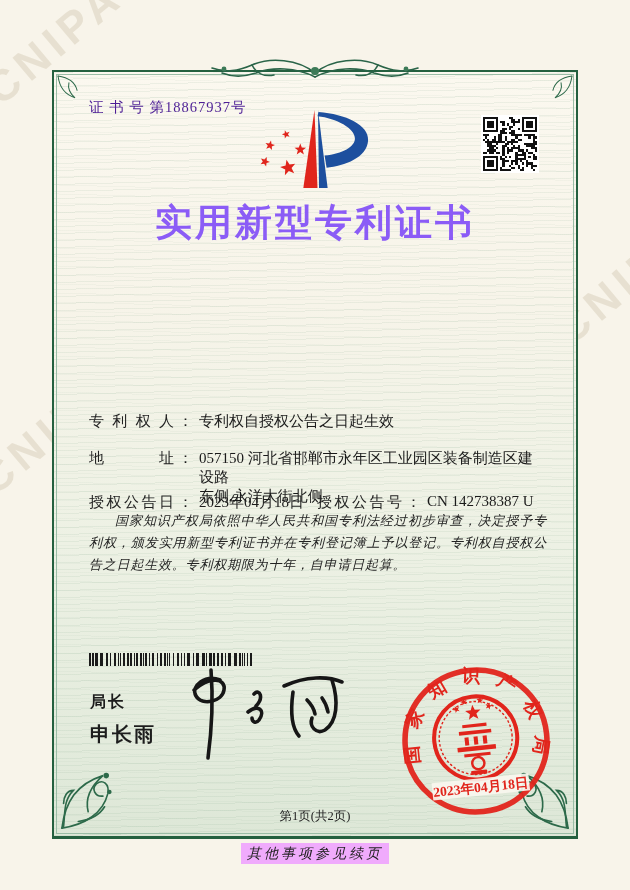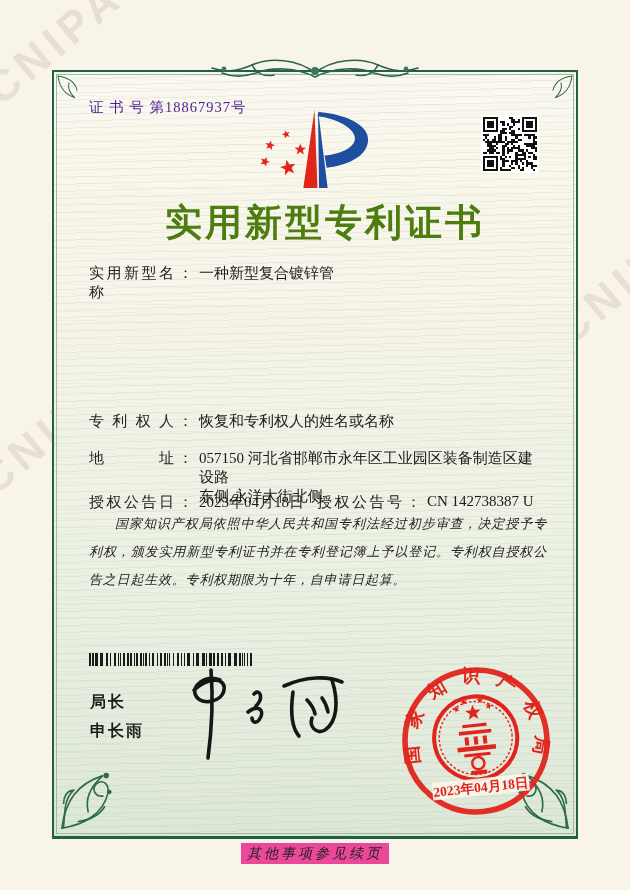--- a/index.html
+++ b/index.html
@@ -37,47 +37,47 @@
   .frame-inner{
     position:absolute; inset:2px; border:1px solid #9abda6; pointer-events:none;
   }
   .ornament{ position:absolute; pointer-events:none; }
   
   .cert-no{ position:absolute; left:35px; top:26px; font-size:14.5px; letter-spacing:1px; color:#4c1d95; }
   .logo{ position:absolute; left:204px; top:33px; width:118px; height:86px; }
   .qr{ position:absolute; left:427px; top:43px; width:54px; height:54px; background:#fff; padding:2px; }
   .title{
     position:absolute; left:0; top:126px; width:100%; text-align:center;
-    font-size:37px; font-weight:700; letter-spacing:3px; color:#4d7c0f;margin-left:10px;
+    font-size:37px; font-weight:700; letter-spacing:3px; color:#8b5cf6;
   }
   .row{ position:absolute; left:35px; width:456px; font-size:15px; }
   .row .lbl{ display:inline-block; width:85px; text-align:justify; text-align-last:justify; vertical-align:top; color:#222; }
   .row .colon{ display:inline-block; margin:0 6px 0 4px; vertical-align:top; }
   .row .val{ display:inline-block; vertical-align:top; white-space:pre-line; max-width:340px; color:#1a1a1a; }
   .grp2{ position:absolute; left:228px; top:0; white-space:nowrap; }
   .grp2 .lbl{ width:85px; }
   .para{
-    position:absolute; left:35px; width:458px; font-size:13px; line-height:28px;
+    position:absolute; left:35px; width:458px; font-size:13px; line-height:22px;
     text-indent:2em; text-align:justify; letter-spacing:0.8px; color:#222;
     font-style:italic;
   }
   .barcode{ position:absolute; left:35px; top:581px; width:168px; height:13px; display:flex; align-items:stretch; }
   .barcode .bar{ background:#1b1b1b; }
   .sig-title{ position:absolute; left:36px; top:620px; font-size:16px; font-weight:600;
               font-family:"Liberation Sans","DejaVu Sans",sans-serif; letter-spacing:2px; color:#1d1d1d;}
-  .sig-name{ position:absolute; left:36px; top:649px; font-size:16px; font-weight:600;
+  .sig-name{ position:absolute; left:36px; top:649px; font-size:20px; font-weight:600;
              font-family:"Liberation Sans","DejaVu Sans",sans-serif; letter-spacing:2px; color:#1d1d1d;}
   .signature{ position:absolute; left:112px; top:592px; width:190px; height:100px; }
   .seal{ position:absolute; left:346px; top:590px; width:152px; height:158px; transform:rotate(-6deg); }
   .page-num{ position:absolute; left:0; top:736px; width:100%; text-align:center; font-size:12.5px; color:#222; }
   .footer-note{
     position:absolute; left:0; top:845px; width:100%; text-align:center; font-size:14px;
     letter-spacing:3px; color:#222; font-style:italic;
   }
-  .footer-note span{ background:#ec4899; padding:3px 6px; }
+  .footer-note span{ background:#f0abfc; padding:3px 6px; }
 </style>
 </head>
 <body>
 
 <div class="page">
 
   <div class="watermark" style="left:-28px;top:18px;">CNIPA</div>
   <div class="watermark" style="left:368px;top:110px;">CNIPA</div>
   <div class="watermark" style="left:542px;top:258px;">CNIPA</div>
   <div class="watermark" style="left:-34px;top:408px;">CNIPA</div>
@@ -364,25 +364,22 @@
         <rect x="18" y="0" width="7" height="7" fill="#111"></rect>
         <rect x="19" y="1" width="5" height="5" fill="#fff"></rect>
         <rect x="20" y="2" width="3" height="3" fill="#111"></rect>
         <rect x="0" y="18" width="7" height="7" fill="#111"></rect>
         <rect x="1" y="19" width="5" height="5" fill="#fff"></rect>
         <rect x="2" y="20" width="3" height="3" fill="#111"></rect>
       </svg>
 
     <div class="title">实用新型专利证书</div>
 
-    <div class="row" style="top:192px;">
-      <span class="lbl">实用新型名称</span><span class="colon">：</span><span class="val">一种新型复合镀锌管</span>
-    </div>
     <div class="row" style="top:340px;">
-      <span class="lbl">专利权人</span><span class="colon">：</span><span class="val">恢复和专利权人的姓名或名称</span>
+      <span class="lbl">专利权人</span><span class="colon">：</span><span class="val">专利权自授权公告之日起生效</span>
     </div>
     <div class="row" style="top:377px;">
       <span class="lbl">地址</span><span class="colon">：</span><span class="val">057150 河北省邯郸市永年区工业园区装备制造区建设路
 东侧,永洋大街北侧</span>
     </div>
     <div class="row" style="top:421px;">
       <span class="lbl">授权公告日</span><span class="colon">：</span><span class="val">2023年04月18日</span>
       <span class="grp2">
         <span class="lbl">授权公告号</span><span class="colon">：</span><span class="val">CN 142738387 U</span>
       </span>
@@ -479,18 +476,19 @@
         <rect x="82" y="70.5" width="4" height="8"></rect>
         <rect x="56" y="80" width="38" height="4.4"></rect>
         <rect x="62" y="87" width="26" height="3"></rect>
         <circle cx="75" cy="97" r="6" fill="none" stroke="#e1251c" stroke-width="2.4"></circle>
         <rect x="67" y="104" width="16" height="4" rx="1"></rect>
       </g>
       <rect x="27" y="112" width="96" height="17" fill="#faf7ee" opacity="0.9"></rect>
       <text x="75" y="125.5" text-anchor="middle" font-size="13.5" font-weight="700" fill="#e1251c" font-family="'Liberation Serif',serif">2023年04月18日</text>
     </svg>
 
+    <div class="page-num">第1页(共2页)</div>
   </div>
 
   <div class="footer-note">
     <span>其他事项参见续页</span>
   </div>
 </div>
 
 </body></html>

